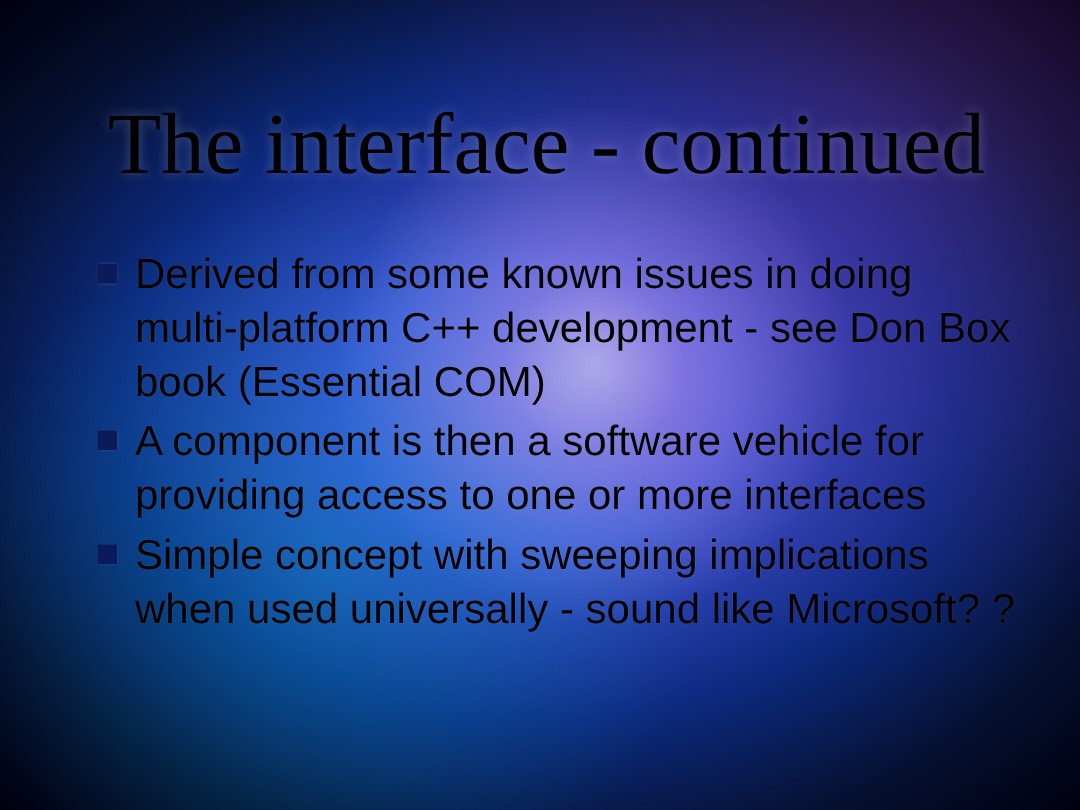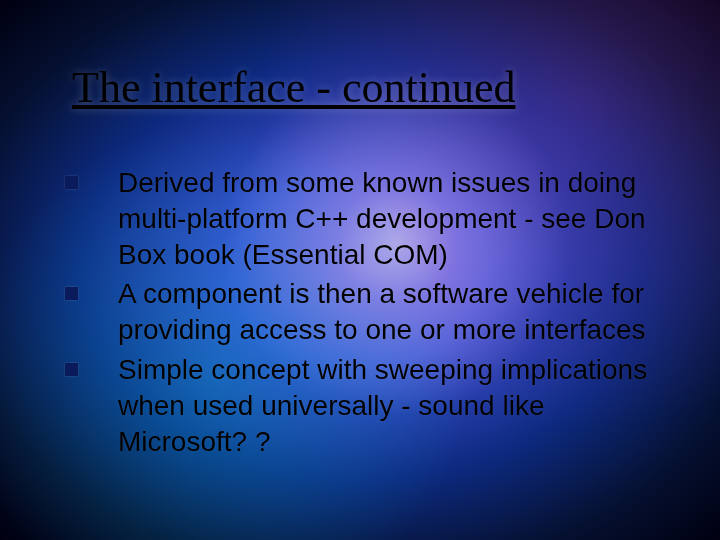--- a/index.html
+++ b/index.html
@@ -27,38 +27,36 @@
       radial-gradient(circle at 30% 70%, rgba(0,180,220,0.35) 0%, rgba(0,0,0,0) 40%),
       radial-gradient(circle at 80% 20%, rgba(180,60,200,0.25) 0%, rgba(0,0,0,0) 45%);
     pointer-events: none;
   }
   .title {
     position: absolute;
     top: 62px;
     left: 72px;
     right: 40px;
     font-family: "Times New Roman", Times, serif;
-    font-size: 44px;
+    font-size: 58px;
     font-weight: 400;
     color: #000;
     text-shadow: 0 0 8px rgba(255,255,255,0.25);
     white-space: nowrap;
-    text-decoration: underline;
   }
   .body {
     position: absolute;
     top: 165px;
     left: 65px;
     right: 40px;
   }
   .bullet {
     display: flex;
     align-items: flex-start;
     margin-bottom: 4px;
-    gap: 28px;
   }
   .marker {
     width: 13px;
     height: 13px;
     background: #0a1a5a;
     margin-top: 11px;
     margin-right: 12px;
     flex: 0 0 auto;
     box-shadow: 0 0 2px rgba(255,255,255,0.2);
   }

